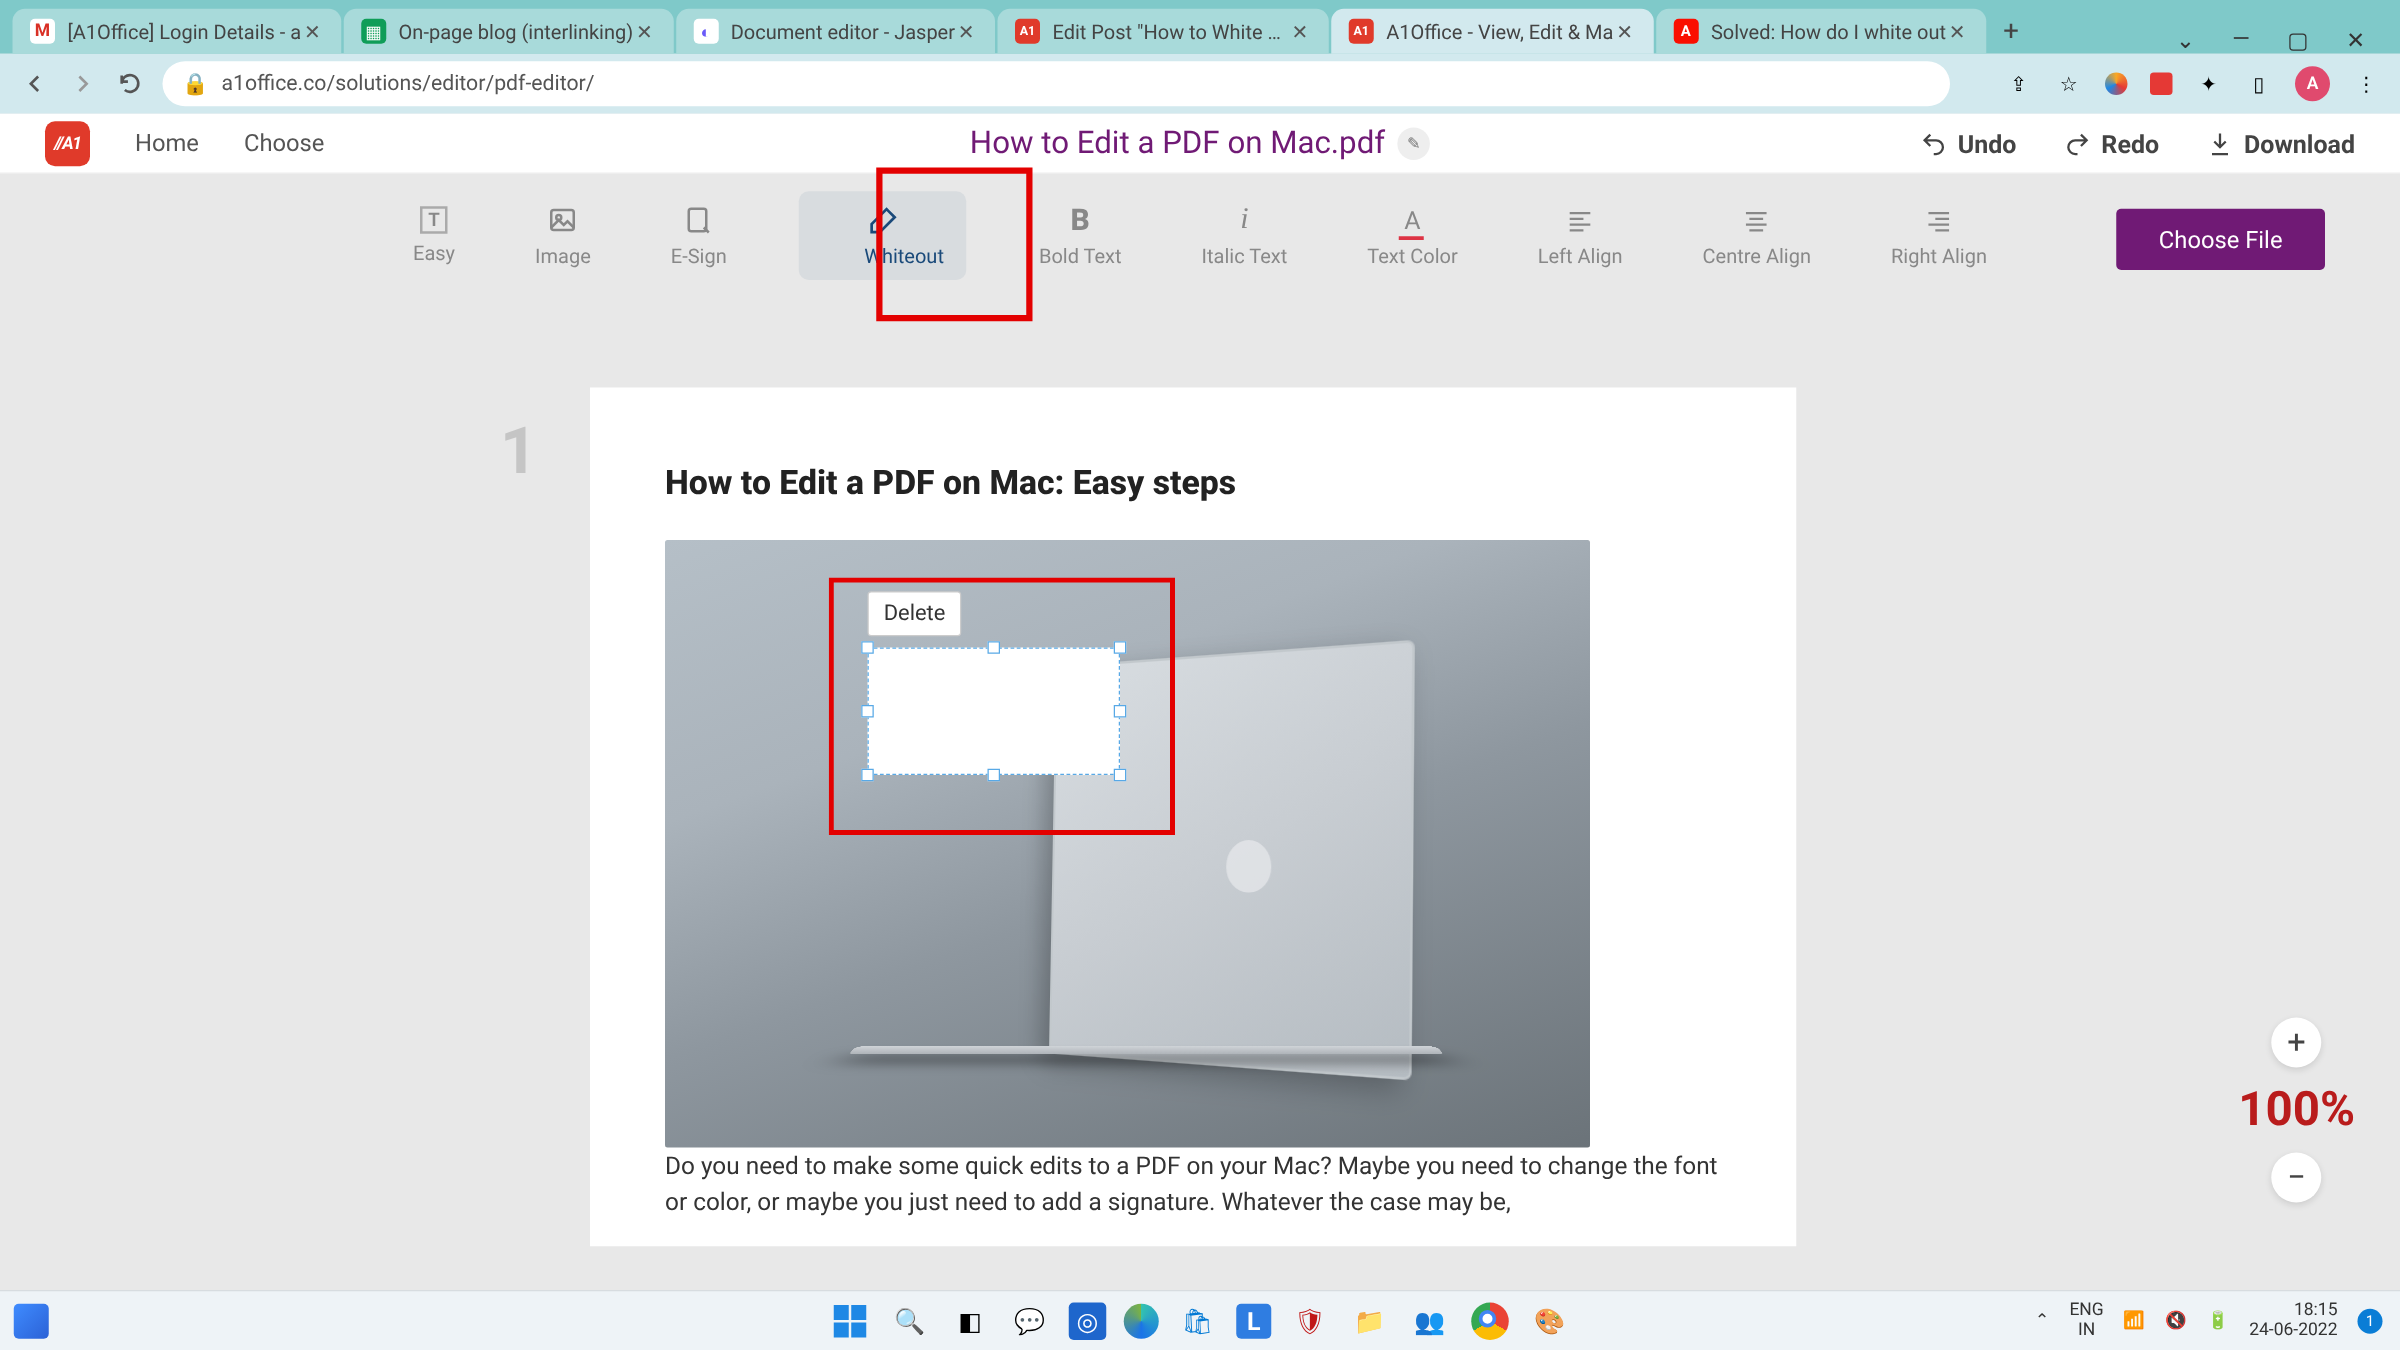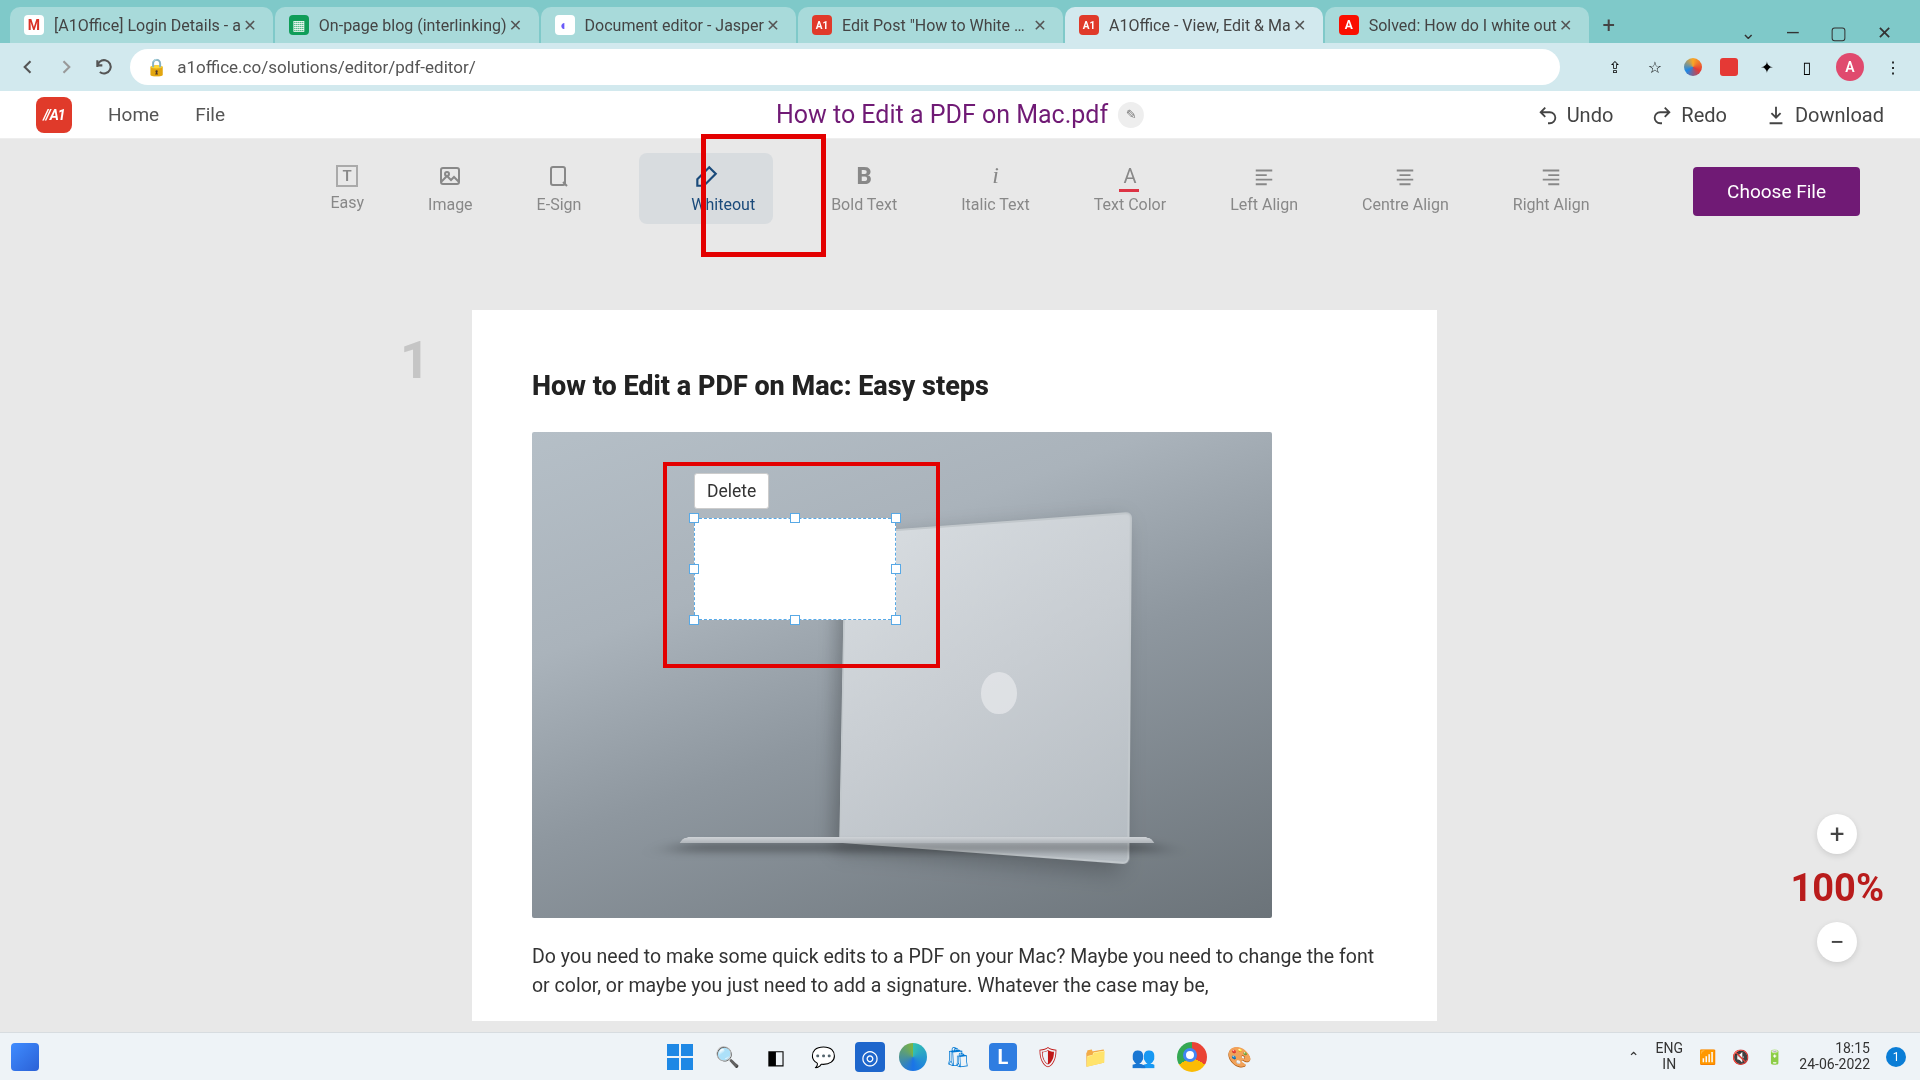--- a/index.html
+++ b/index.html
@@ -25,21 +25,21 @@
 
 
 .app-header { height: 48px; background: #fff; display: flex; align-items: center; padding: 0 36px; gap: 36px; border-bottom: 1px solid #eee; }
 .logo { width: 36px; height: 36px; background: #e03a2a; border-radius: 8px; display: flex; align-items: center; justify-content: center; color: #fff; font-weight: 700; font-size: 14px; }
 .logo-stripes { position: relative; font-style: italic; letter-spacing: -1px; }
 .nav-link { color: #555; font-size: 19px; cursor: pointer; }
 .doc-title-wrap { position: absolute; left: 50%; transform: translateX(-50%); display: flex; align-items: center; gap: 10px; }
 .doc-title { font-size: 25px; color: #701a75; }
 .edit-pencil { width: 26px; height: 26px; background: #eee; border-radius: 50%; display: flex; align-items: center; justify-content: center; font-size: 13px; color: #777; cursor: pointer; }
 .header-right { margin-left: auto; display: flex; gap: 38px; align-items: center; }
-.hr-action { display: flex; align-items: center; gap: 8px; color: #444; font-size: 20px; cursor: pointer; }
+.hr-action { display: flex; align-items: center; gap: 8px; color: #444; font-size: 20px; cursor: pointer; font-weight: bold; }
 
 
 .toolbar { height: 98px; background: #e8e8e8; display: flex; align-items: center; justify-content: center; position: relative; }
 .tool-row { display: flex; gap: 52px; align-items: center; }
 .tool-item { display: flex; flex-direction: column; align-items: center; gap: 6px; cursor: pointer; padding: 8px 6px; border-radius: 8px; }
 .tool-item .ti-icon { width: 26px; height: 26px; display: flex; align-items: center; justify-content: center; color: #888; font-size: 22px; }
 .tool-item .ti-label { font-size: 16px; color: #888; }
 .tool-item.active { background: #d8dcdf; padding: 10px 18px; }
 .tool-item.active .ti-icon { color: #1a4a7a; }
 .tool-item.active .ti-label { color: #1a4a7a; margin-left: 34px; }
@@ -50,21 +50,21 @@
 .canvas-area { position: absolute; top: 280px; left: 0; right: 0; bottom: 48px; background: #e8e8e8; overflow: hidden; }
 .page-num { position: absolute; left: 400px; top: 50px; font-size: 52px; font-weight: 700; color: #c5c5c5; }
 .page { position: absolute; left: 472px; top: 30px; width: 965px; background: #fff; padding: 60px 0 20px 0; }
 .page-inner { padding: 0 60px; }
 .doc-heading { font-size: 27px; font-weight: 800; color: #222; margin-bottom: 30px; }
 .doc-image { width: 740px; height: 486px; background: linear-gradient(160deg, #b5bfc7 0%, #aab3bb 30%, #8e979f 55%, #6b7379 100%); position: relative; overflow: hidden; border-radius: 2px; }
 .laptop-body { position: absolute; left: 150px; top: 110px; width: 510px; height: 340px; }
 .laptop-screen { position: absolute; right: 60px; top: -20px; width: 310px; height: 330px; background: linear-gradient(150deg, #d8dde1 0%, #c8cdd2 50%, #b5bcc2 100%); transform: perspective(900px) rotateY(-22deg) rotateX(2deg); border-radius: 6px; border: 2px solid #c2c8cc; box-shadow: -8px 8px 22px rgba(0,0,0,.25); }
 .apple-mark { position: absolute; right: 175px; top: 130px; width: 36px; height: 42px; background: #e8eaec; border-radius: 50% 50% 48% 48%; opacity: .7; }
 .laptop-base { position: absolute; left: 0; bottom: 30px; width: 470px; height: 24px; background: linear-gradient(180deg, #d0d4d8 0%, #aeb3b8 100%); transform: perspective(1000px) rotateX(74deg); border-radius: 10px 10px 4px 4px; box-shadow: 0 26px 30px rgba(0,0,0,.4); }
-.doc-para { margin-top: 24px; font-size: 19.5px; color: #333; line-height: 1.5; }
+.doc-para { font-size: 19.5px; color: #333; line-height: 1.5; }
 
 
 .highlight-box-canvas { position: absolute; border: 4px solid #e30000; pointer-events: none; }
 .whiteout-rect { position: absolute; background: #fff; border: 1px dashed #58a9e6; }
 .wh-handle { width: 10px; height: 10px; background: #fff; border: 1.5px solid #58a9e6; position: absolute; }
 .delete-tip { position: absolute; background: #fff; border: 1px solid #ccc; border-radius: 3px; padding: 7px 12px; font-size: 17.5px; color: #333; }
 
 
 .zoom-controls { position: absolute; right: 36px; bottom: 70px; display: flex; flex-direction: column; align-items: center; gap: 12px; }
 .zoom-btn { width: 40px; height: 40px; background: #fff; border-radius: 50%; display: flex; align-items: center; justify-content: center; font-size: 26px; color: #444; box-shadow: 0 2px 6px rgba(0,0,0,.12); cursor: pointer; }
@@ -154,21 +154,21 @@
     <span class="avatar-circle">A</span>
     <span class="ext-icon">⋮</span>
   </div>
 </div>
 
 <div class="app-header">
   <div class="logo">
       <span class="logo-stripes">//A1</span>
     </div>
   <span class="nav-link">Home</span>
-  <span class="nav-link">File</span>
+  <span class="nav-link">Choose</span>
   <div class="doc-title-wrap">
     <span class="doc-title">How to Edit a PDF on Mac.pdf</span>
     <span class="edit-pencil">✎</span>
   </div>
   <div class="header-right">
     <div class="hr-action">
       <svg width="22" height="22" viewBox="0 0 24 24" fill="none" stroke="#444" stroke-width="2">
           <path d="M9 14l-5-5 5-5M4 9h10a6 6 0 0 1 0 12h-2"></path>
         </svg>
       <span>Undo</span>

